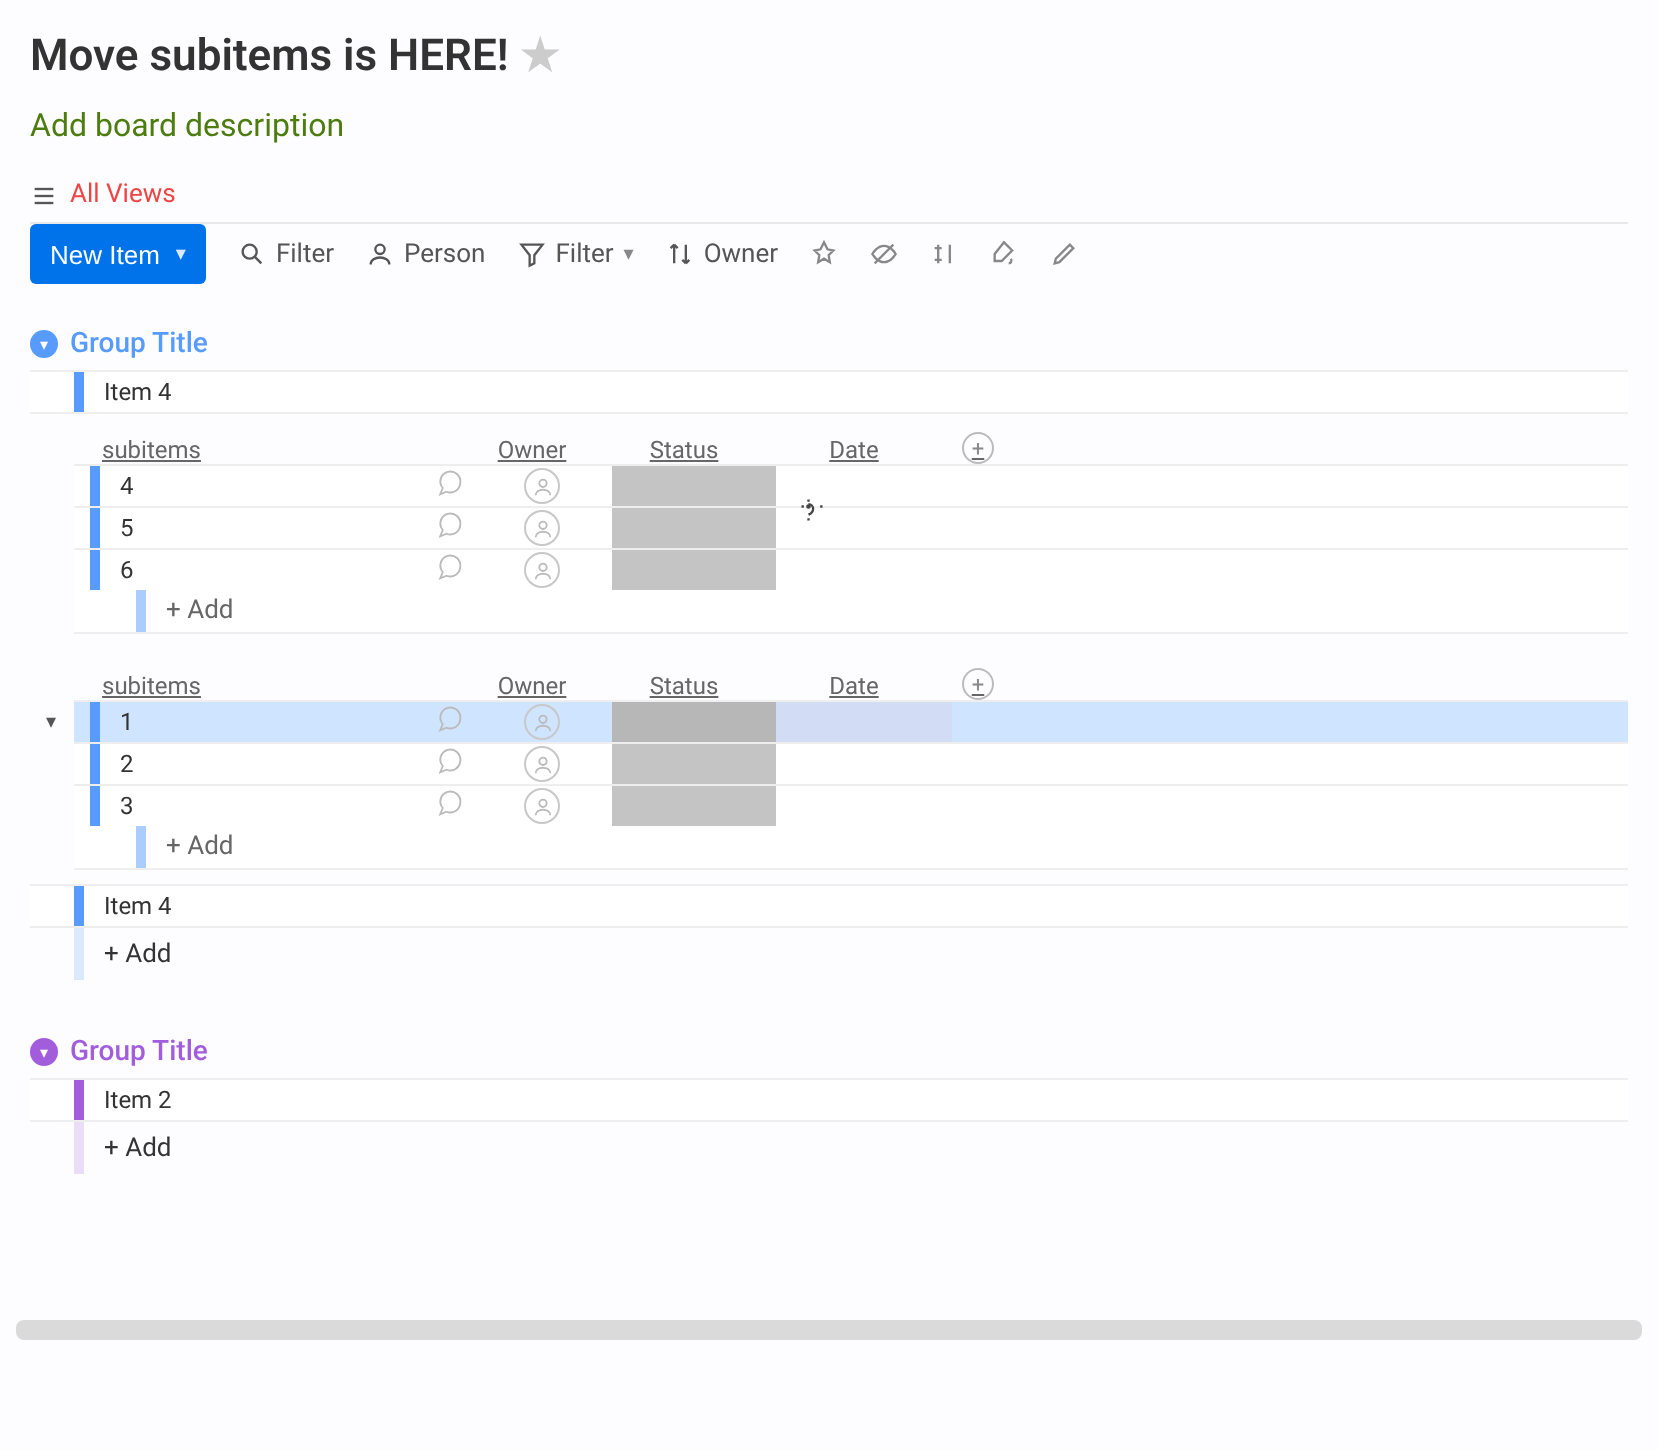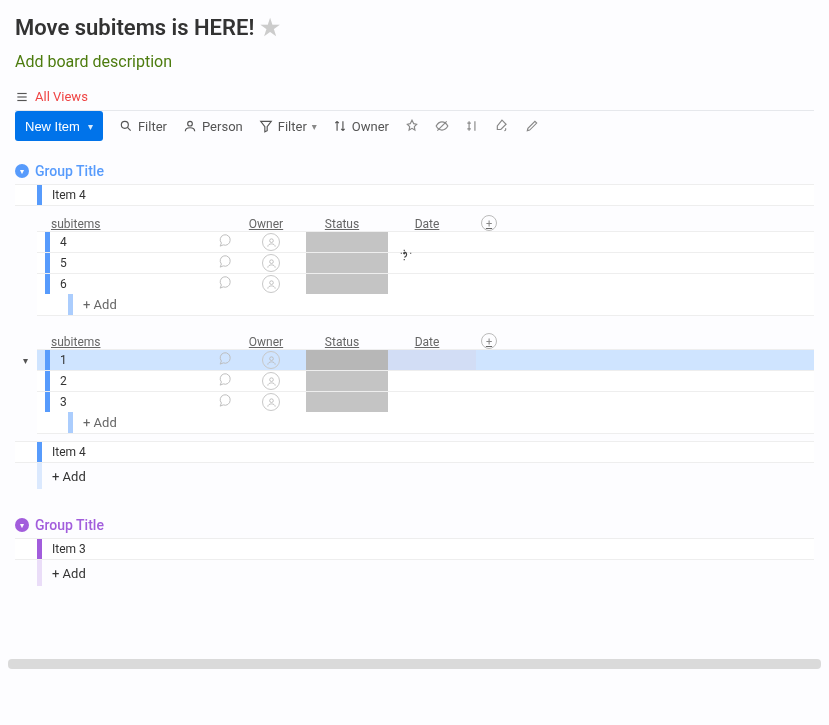--- a/index.html
+++ b/index.html
@@ -302,21 +302,21 @@
           <span>+ Add</span>
         </div>
       </div>
       <div class="group">
         <div class="group-header" style="color:#a25ddc">
           <span class="collapse-circle" style="background:#a25ddc">▾</span>
           <span>Group Title</span>
         </div>
         <div class="item-row">
           <div class="item-bar" style="background:#a25ddc"></div>
-          <span>Item 3</span>
+          <span>Item 2</span>
         </div>
         <div class="plus-item-row">
           <div class="item-bar" style="background:#a25ddc66"></div>
           <span>+ Add</span>
         </div>
       </div>
     </div>
 </div>
 
 <div class="cursor-pointer-float">

